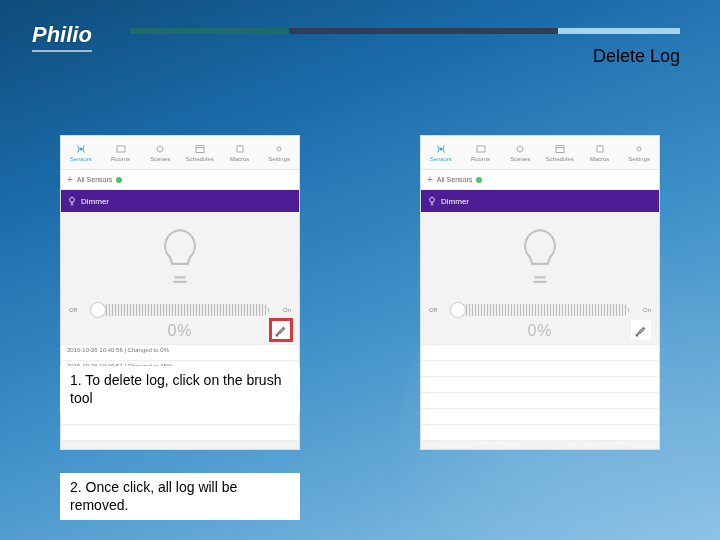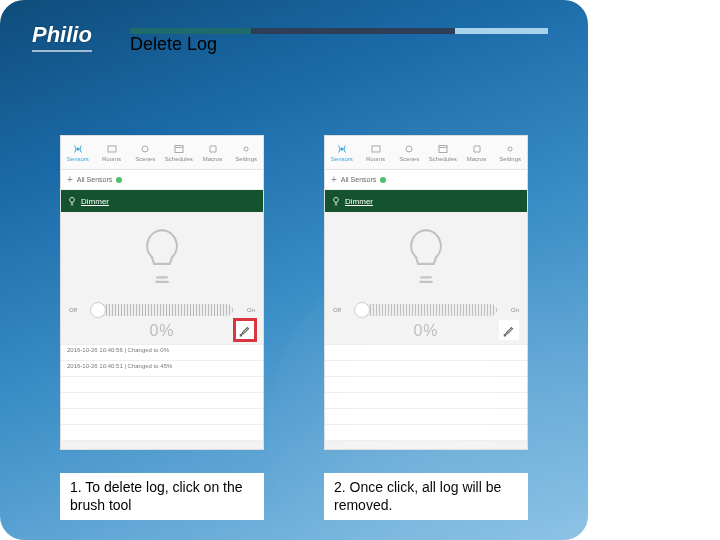--- a/index.html
+++ b/index.html
@@ -1,65 +1,64 @@
 <!DOCTYPE html>
 <html><head>
 <meta charset="utf-8">
 <style>
   * { box-sizing: border-box; margin: 0; padding: 0; }
   html, body { width: 720px; height: 540px; overflow: hidden; font-family: Arial, Helvetica, sans-serif; }
   .slide {
-    width: 588px; height: 540px;
+    width: 720px; height: 540px;
     background: linear-gradient(160deg, #0f4c7a 0%, #1a6aa8 25%, #3c8fc7 55%, #8ec3e6 100%);
     position: relative;
-    border-radius: 24px;
   }
   .logo {
     position: absolute; top: 22px; left: 32px;
     color: #fff; font-style: italic; font-weight: bold; font-size: 22px;
     text-shadow: 0 0 2px rgba(0,0,0,.4);
   }
   .logo-underline { width: 60px; height: 2px; background: rgba(255,255,255,.6); margin-top: 2px; }
   .title-block { position: absolute; top: 20px; left: 130px; right: 40px; text-align: center; }
   .title { color: #111; font-size: 38px; font-weight: 400; letter-spacing: .5px; }
   .rule { display: flex; height: 6px; margin-top: 8px; }
   .rule .r1 { flex: 1.3; background: #1f6a6a; }
   .rule .r2 { flex: 2.2; background: #2e3e57; }
   .rule .r3 { flex: 1; background: #a7d4ec; }
-  .subtitle { text-align: left; color: #000; font-size: 18px; font-weight: 500; }
+  .subtitle { text-align: right; color: #000; font-size: 18px; margin-top: 12px; font-weight: 500; }
 
   .shots { position: absolute; top: 135px; left: 60px; right: 60px; display: flex; justify-content: space-between; gap: 60px; }
   .phone {
     background: #f3f3f3; width: 240px; height: 315px; border: 1px solid #ddd;
     font-size: 8px; color: #555; position: relative; overflow: hidden;
   }
   .tabbar { display: flex; background: #fafafa; border-bottom: 1px solid #e5e5e5; height: 34px; }
   .tab { flex: 1; display: flex; flex-direction: column; align-items: center; justify-content: center; font-size: 6px; color: #888; }
   .tab.active { color: #3aa4d9; }
   .tab .ticon { width: 12px; height: 12px; margin-bottom: 1px; }
   .crumb { display: flex; align-items: center; height: 20px; padding: 0 6px; font-size: 7px; color: #666; border-bottom: 1px solid #eee; background:#fff; }
   .crumb .dot { width: 6px; height: 6px; border-radius: 50%; background: #4cc26a; margin-left: 4px; }
   .crumb .plus { margin-right: 4px; font-size: 10px; color:#888; }
-  .header-pill { background: #14532d; color: #fff; height: 22px; display: flex; align-items: center; padding: 0 6px; font-size: 8px; text-decoration: underline; }
+  .header-pill { background: #4c1d95; color: #fff; height: 22px; display: flex; align-items: center; padding: 0 6px; font-size: 8px; }
   .header-pill .bulb { margin-right: 4px; }
   .bulb-area { height: 88px; display: flex; align-items: center; justify-content: center; background:#f3f3f3; }
   .bulb-big { width: 46px; height: 56px; opacity: .55; }
   .slider-row { display: flex; align-items: center; padding: 4px 8px; gap: 4px; background:#f3f3f3; }
   .slider-row .lab { font-size: 6px; color: #888; width: 18px; }
   .slider-track { flex: 1; height: 12px; border-radius: 6px; background: repeating-linear-gradient(90deg,#bbb 0 1px,#eee 1px 3px); position: relative; }
   .slider-thumb { position:absolute; left:-1px; top:-2px; width:16px; height:16px; border-radius:50%; background:#fff; border:1px solid #ccc; }
   .pct-row { display:flex; align-items:center; justify-content:center; gap:6px; background:#f3f3f3; padding:2px 8px 4px; position:relative; }
   .pct { font-size: 16px; color:#bbb; letter-spacing:1px; }
   .brush { position:absolute; right:8px; top:0; width:20px; height:20px; display:flex; align-items:center; justify-content:center; background:#fff; }
   .brush.highlight { outline:3px solid #d9363e; outline-offset:-1px; }
   .log { background:#fff; border-top:1px solid #eee; }
   .log-row { height:16px; border-bottom:1px solid #eee; padding:2px 6px; font-size:6px; color:#777; white-space:nowrap; overflow:hidden; }
   .log-row.empty { height:16px; }
 
-  .captions { position:absolute; bottom:20px; left:60px; right:60px; display:flex; justify-content:space-between; gap:60px; }
+  .captions { position:absolute; bottom:20px; left:60px; right:60px; display:flex; justify-content:space-between; gap:60px;flex-direction:column; }
   .cap { background:#fff; font-size:14px; color:#000; padding:6px 10px; width:240px; line-height:1.25; }
 
   .swoosh { position:absolute; right:-60px; bottom:-80px; width:380px; height:380px; border-radius:50%; background:radial-gradient(circle at 40% 40%, rgba(255,255,255,.08), rgba(255,255,255,0) 60%); pointer-events:none; }
 
   
   svg { display:block; }
 </style>
 </head>
 <body>
 

